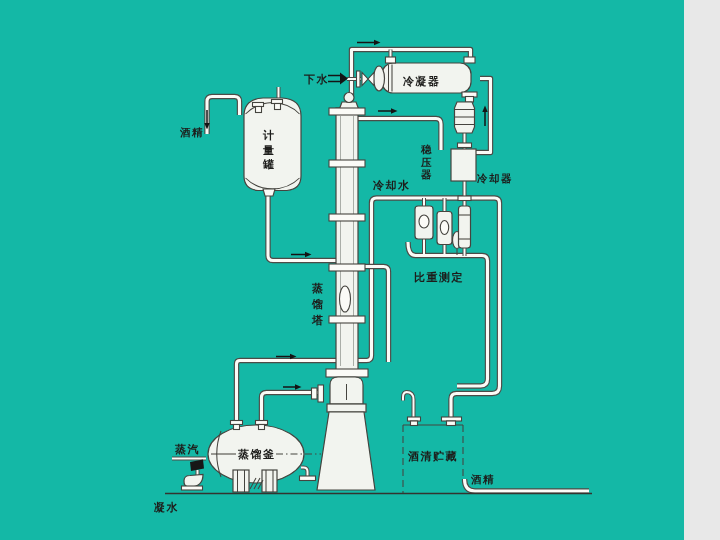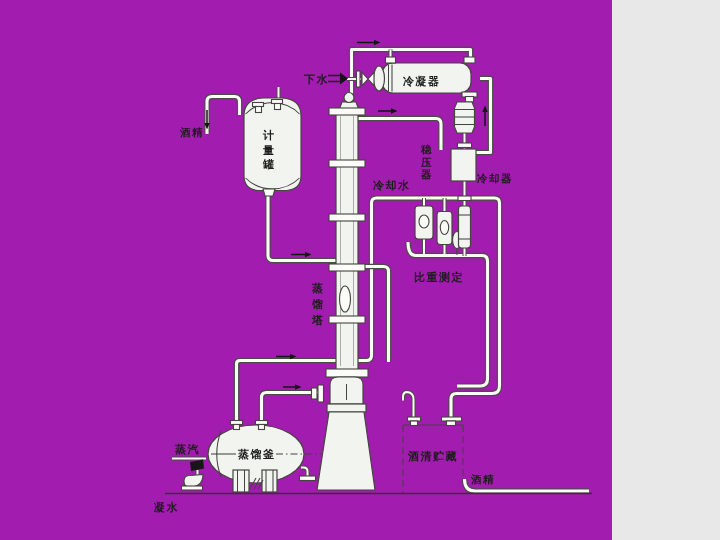--- a/index.html
+++ b/index.html
@@ -1,16 +1,16 @@
 <!DOCTYPE html>
 <html><head>
 <meta charset="utf-8">
 <style>
   html,body{margin:0;padding:0;background:#e8e8e8;}
-  #stage{position:relative;width:612px;height:540px;background:#a21caf;overflow:hidden;}
+  #stage{position:relative;width:684px;height:540px;background:#14b8a6;overflow:hidden;}
   svg{display:block;}
   
   .po{fill:none;stroke:#4c4b47;stroke-width:5.4;stroke-linejoin:round;stroke-linecap:butt;}
   .pi{fill:none;stroke:#fbfbf7;stroke-width:3.1;stroke-linejoin:round;stroke-linecap:butt;}
   .so{stroke-width:4.0;}
   .si{stroke-width:2.0;}
   
   .vs{fill:#f2f4ef;stroke:#45443f;stroke-width:1.2;}
   .vw{fill:#fbfbf7;stroke:#45443f;stroke-width:1.1;}
   .ln{fill:none;stroke:#45443f;stroke-width:1.05;}

